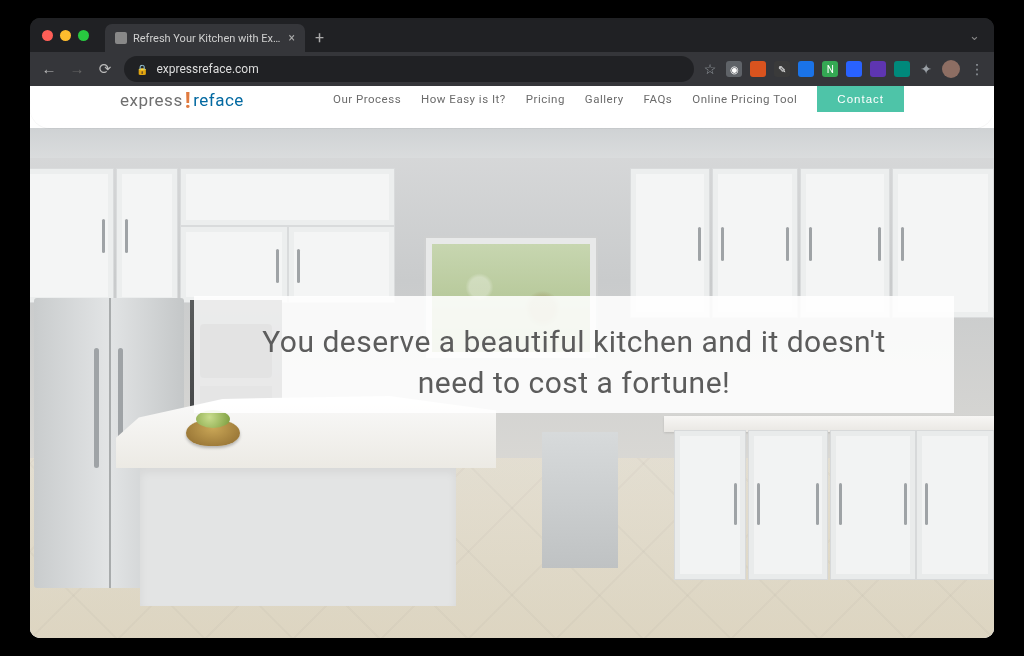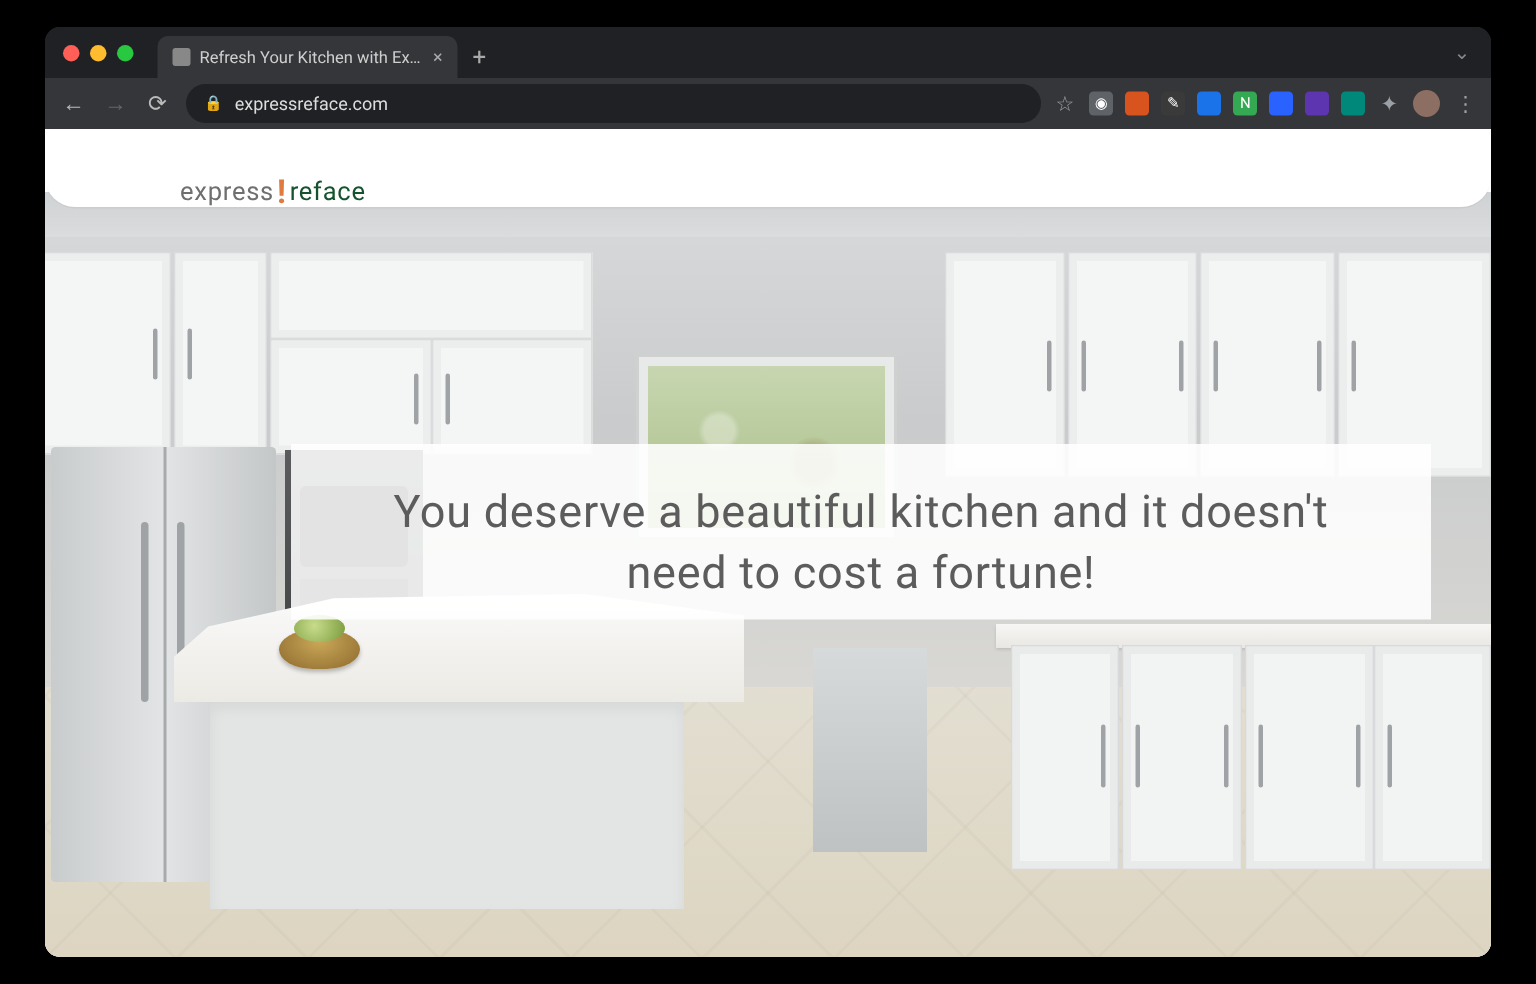--- a/index.html
+++ b/index.html
@@ -67,29 +67,29 @@
   .ei4{background:#1a73e8;} .ei5{background:#34a853;} .ei6{background:#2962ff;}
   .ei7{background:#5e35b1;} .ei8{background:#00897b;}
   .toolbar .star { color:#9aa0a6; font-size:14px; }
   .toolbar .puzzle { color:#9aa0a6; font-size:14px; }
   .toolbar .avatar { width:18px;height:18px;border-radius:50%;background:#8d6e63; }
   .toolbar .menu-dots { color:#9aa0a6; font-size:14px; letter-spacing:0px; }
 
   
   .page { flex:1; background:#fff; position:relative; overflow:hidden; }
   .site-header {
-    position:absolute; top:0; left:0; right:0; height:52px;
-    background:#fff; display:flex; align-items:flex-end;
+    position:absolute; top:0; left:0; right:0; height:42px;
+    background:#fff; display:flex; align-items:flex-start;
     padding: 0 90px 0 90px; z-index:5;
     box-shadow: 0 1px 0 rgba(0,0,0,0.04);
     border-radius: 20px;
   }
   .logo { display:flex; align-items:baseline; font-size:17px; letter-spacing:0.5px; color:#6f6f6f; font-weight:400;}
   .logo .bang { color:#e07a3f; font-weight:700; font-size:22px; margin:0 2px -2px 2px; position:relative; top:2px;}
-  .logo .reface { color:#14532d; }
+  .logo .reface { color:#0369a1; }
   .nav { margin-left:auto; display:flex; align-items:center; gap:20px; }
   .nav a { color:#6b6b6b; font-size:11.5px; letter-spacing:0.5px; text-decoration:none; }
   .contact-btn {
     background:#4ec4a8; color:#fff; font-size:11.5px; letter-spacing:1px;
     padding:7px 20px; border:none;
   }
 
   
   .hero {
     position:absolute; top:42px; left:0; right:0; bottom:0;
@@ -226,20 +226,29 @@
   </div>
 
   <div class="page">
 
     <div class="site-header">
       <div class="logo">
         <span>express</span>
         <span class="bang">!</span>
         <span class="reface">reface</span>
       </div>
+      <nav class="nav">
+        <a href="#">Our Process</a>
+        <a href="#">How Easy is It?</a>
+        <a href="#">Pricing</a>
+        <a href="#">Gallery</a>
+        <a href="#">FAQs</a>
+        <a href="#">Online Pricing Tool</a>
+        <button class="contact-btn">Contact</button>
+      </nav>
     </div>
 
     <div class="hero">
       <div class="ceiling"></div>
       <div class="wall"></div>
       <div class="floor"></div>
 
       <div class="cabinet cab-ul1">
           <span class="handle" style="right:8px;top:50px"></span>
         </div>

